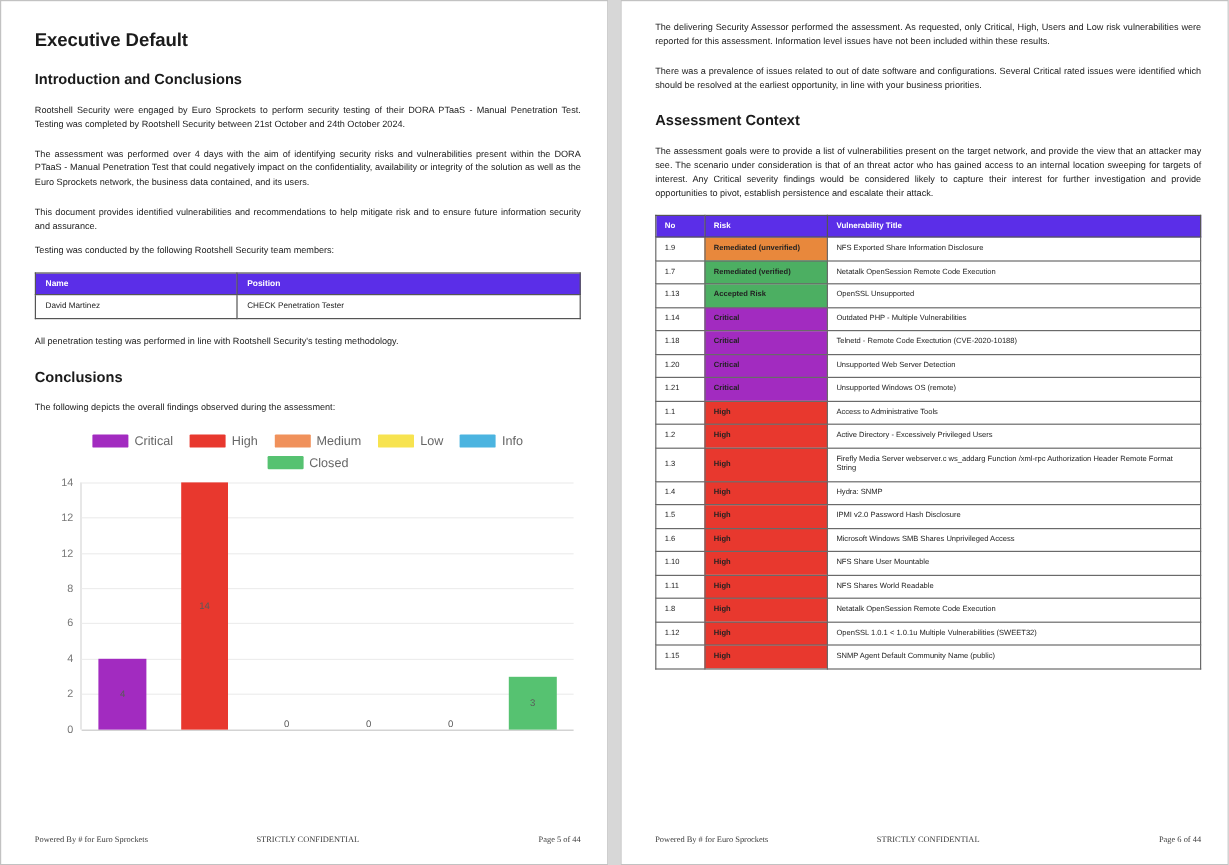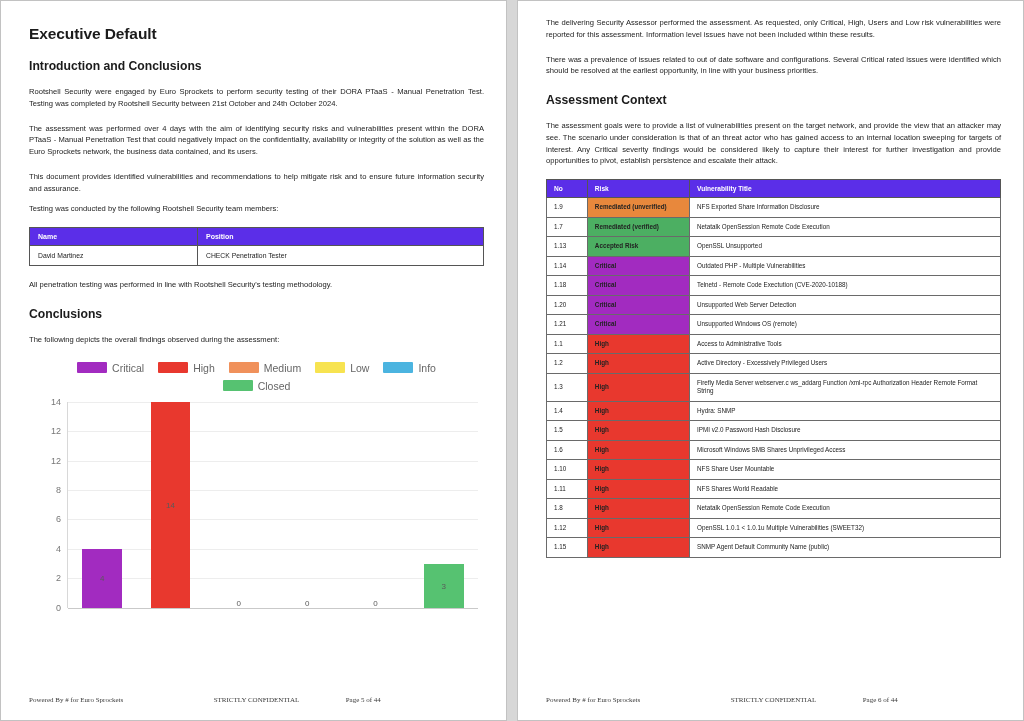--- a/index.html
+++ b/index.html
@@ -188,21 +188,21 @@
     bottom: 16px;
     display: flex;
     font-family: "Liberation Serif", serif;
     font-size: 7px;
     color: #3a3a3a;
     border-top: 0;
     gap: 20px;
   }
   .f-left { flex: 1; text-align: left; }
   .f-center { flex: 1; text-align: center; }
-  .f-right { flex: 1; }
+  .f-right { flex: 1; text-align: right; }
 </style>
 </head>
 <body>
 
 <div class="viewer">
 
   <div class="page">
     <div class="page-inner">
 
       <h1 class="sec">Executive Default</h1>

